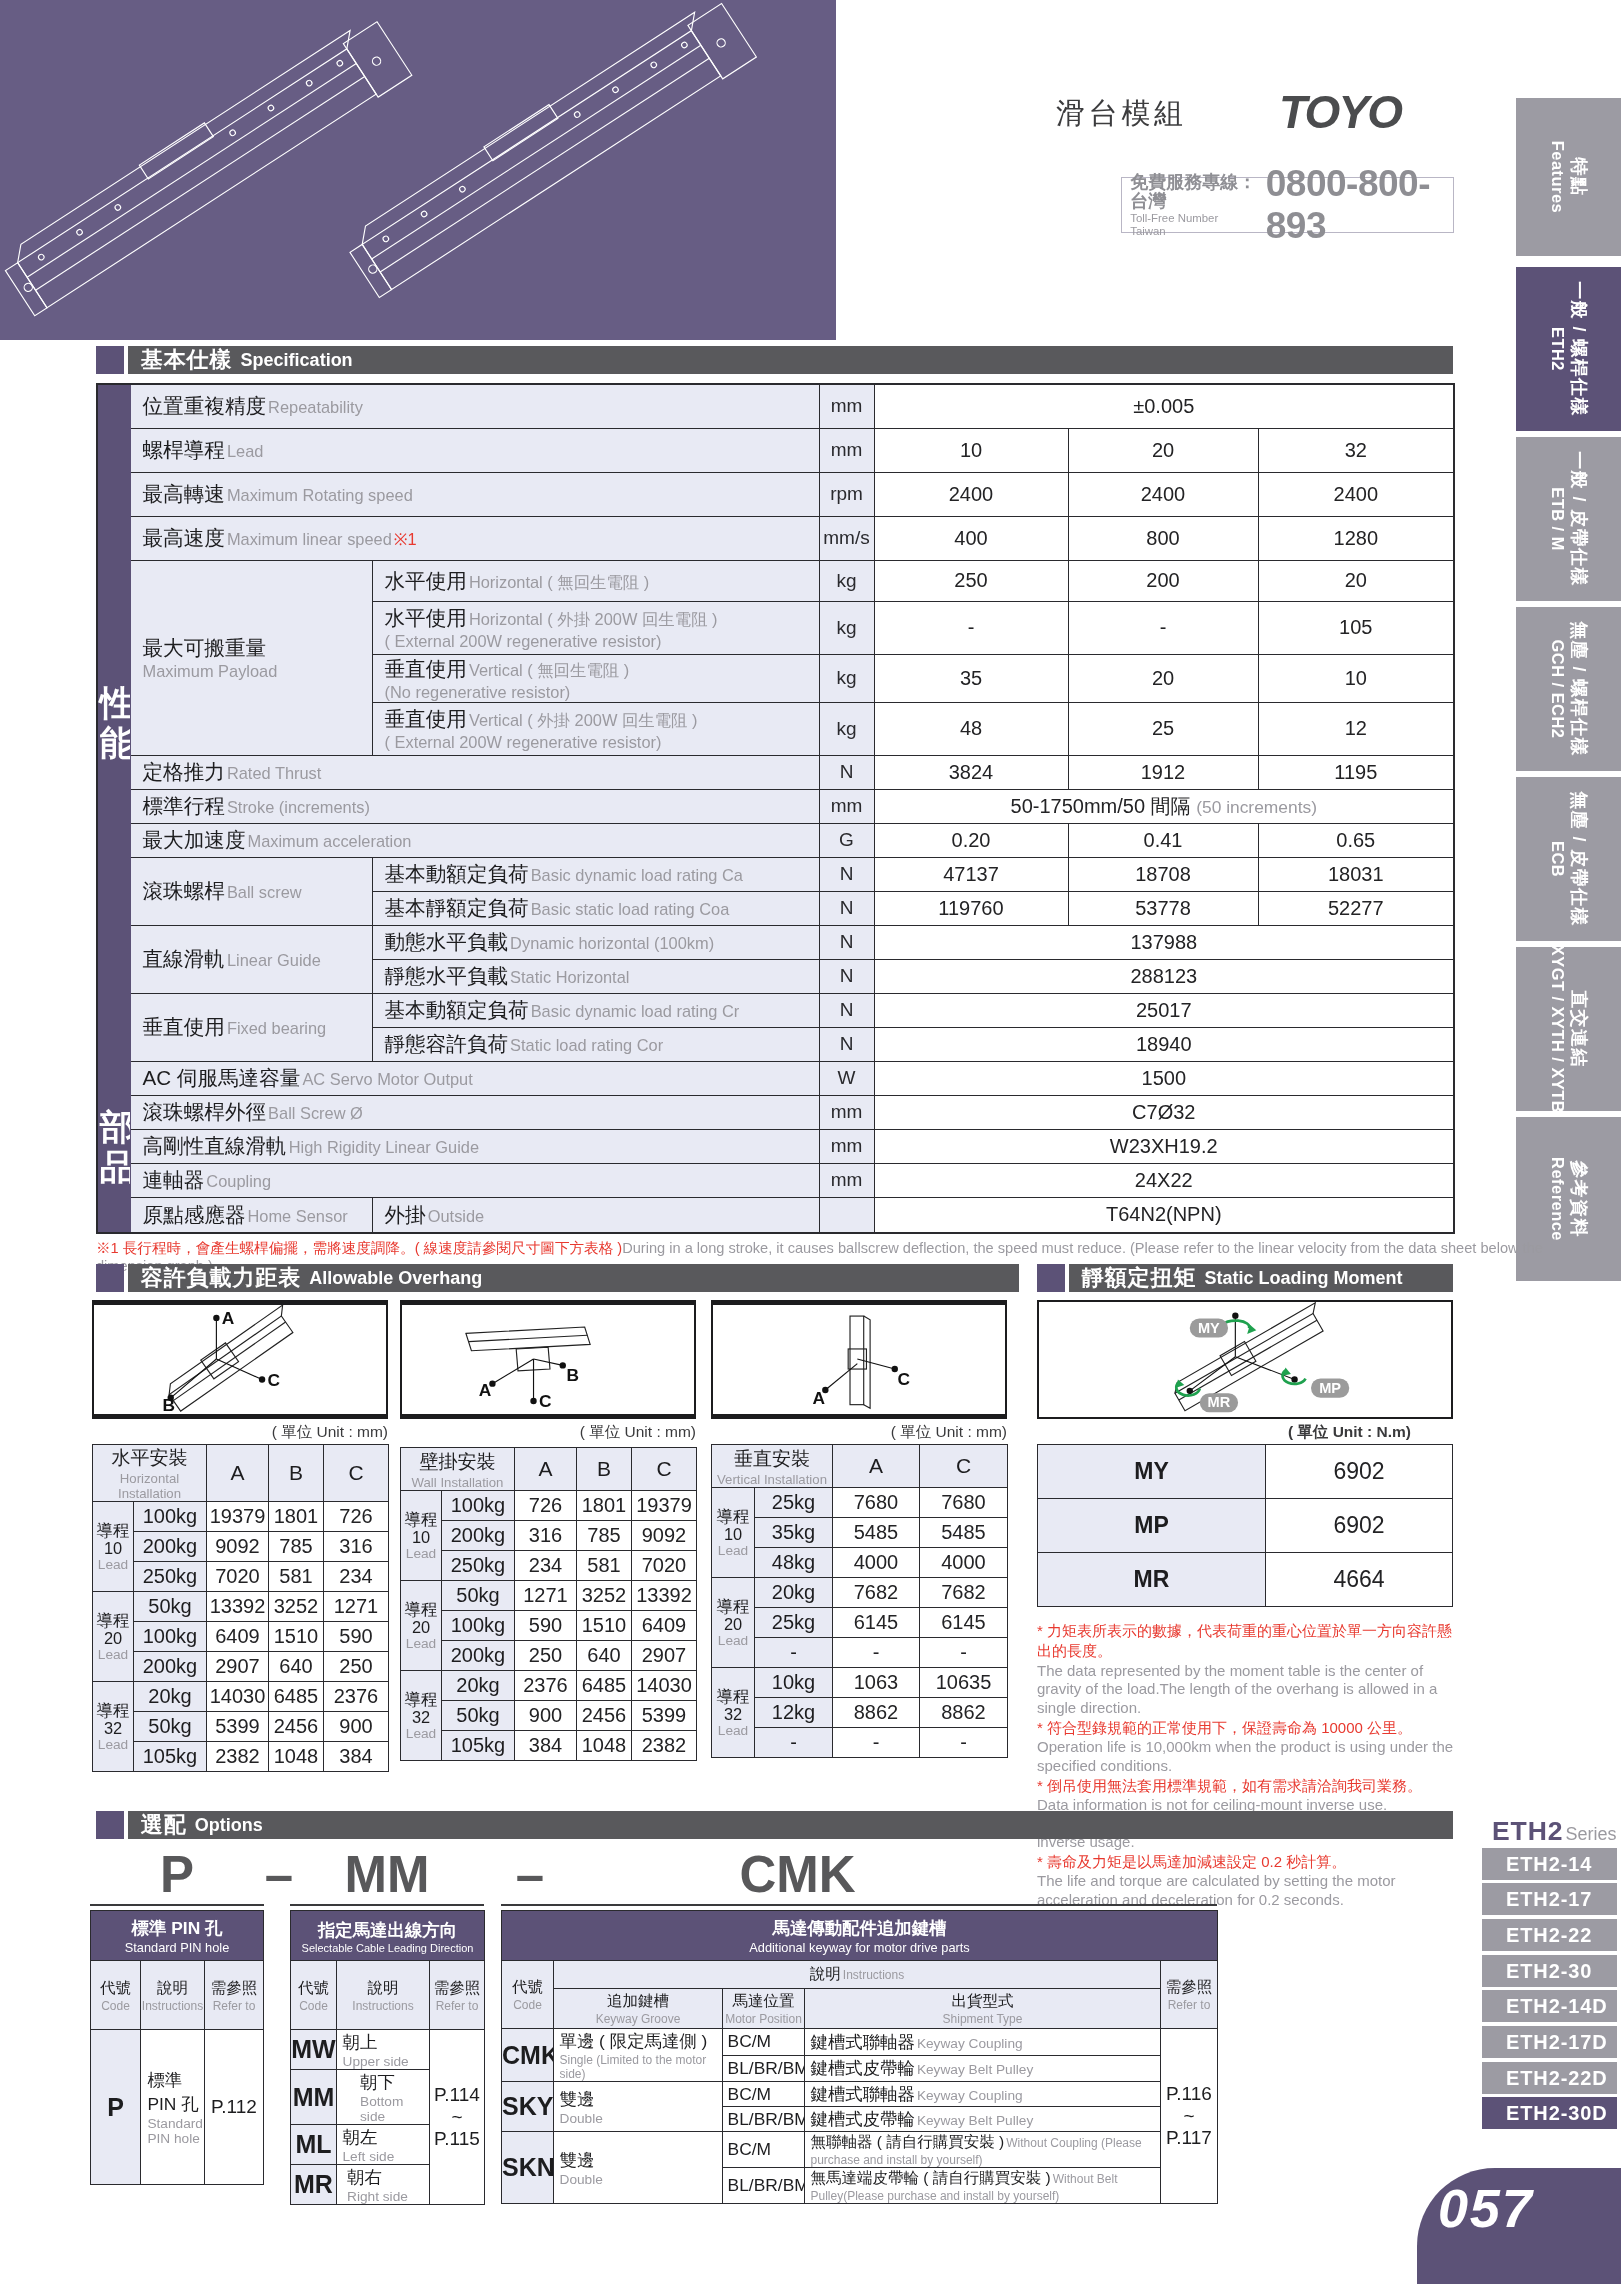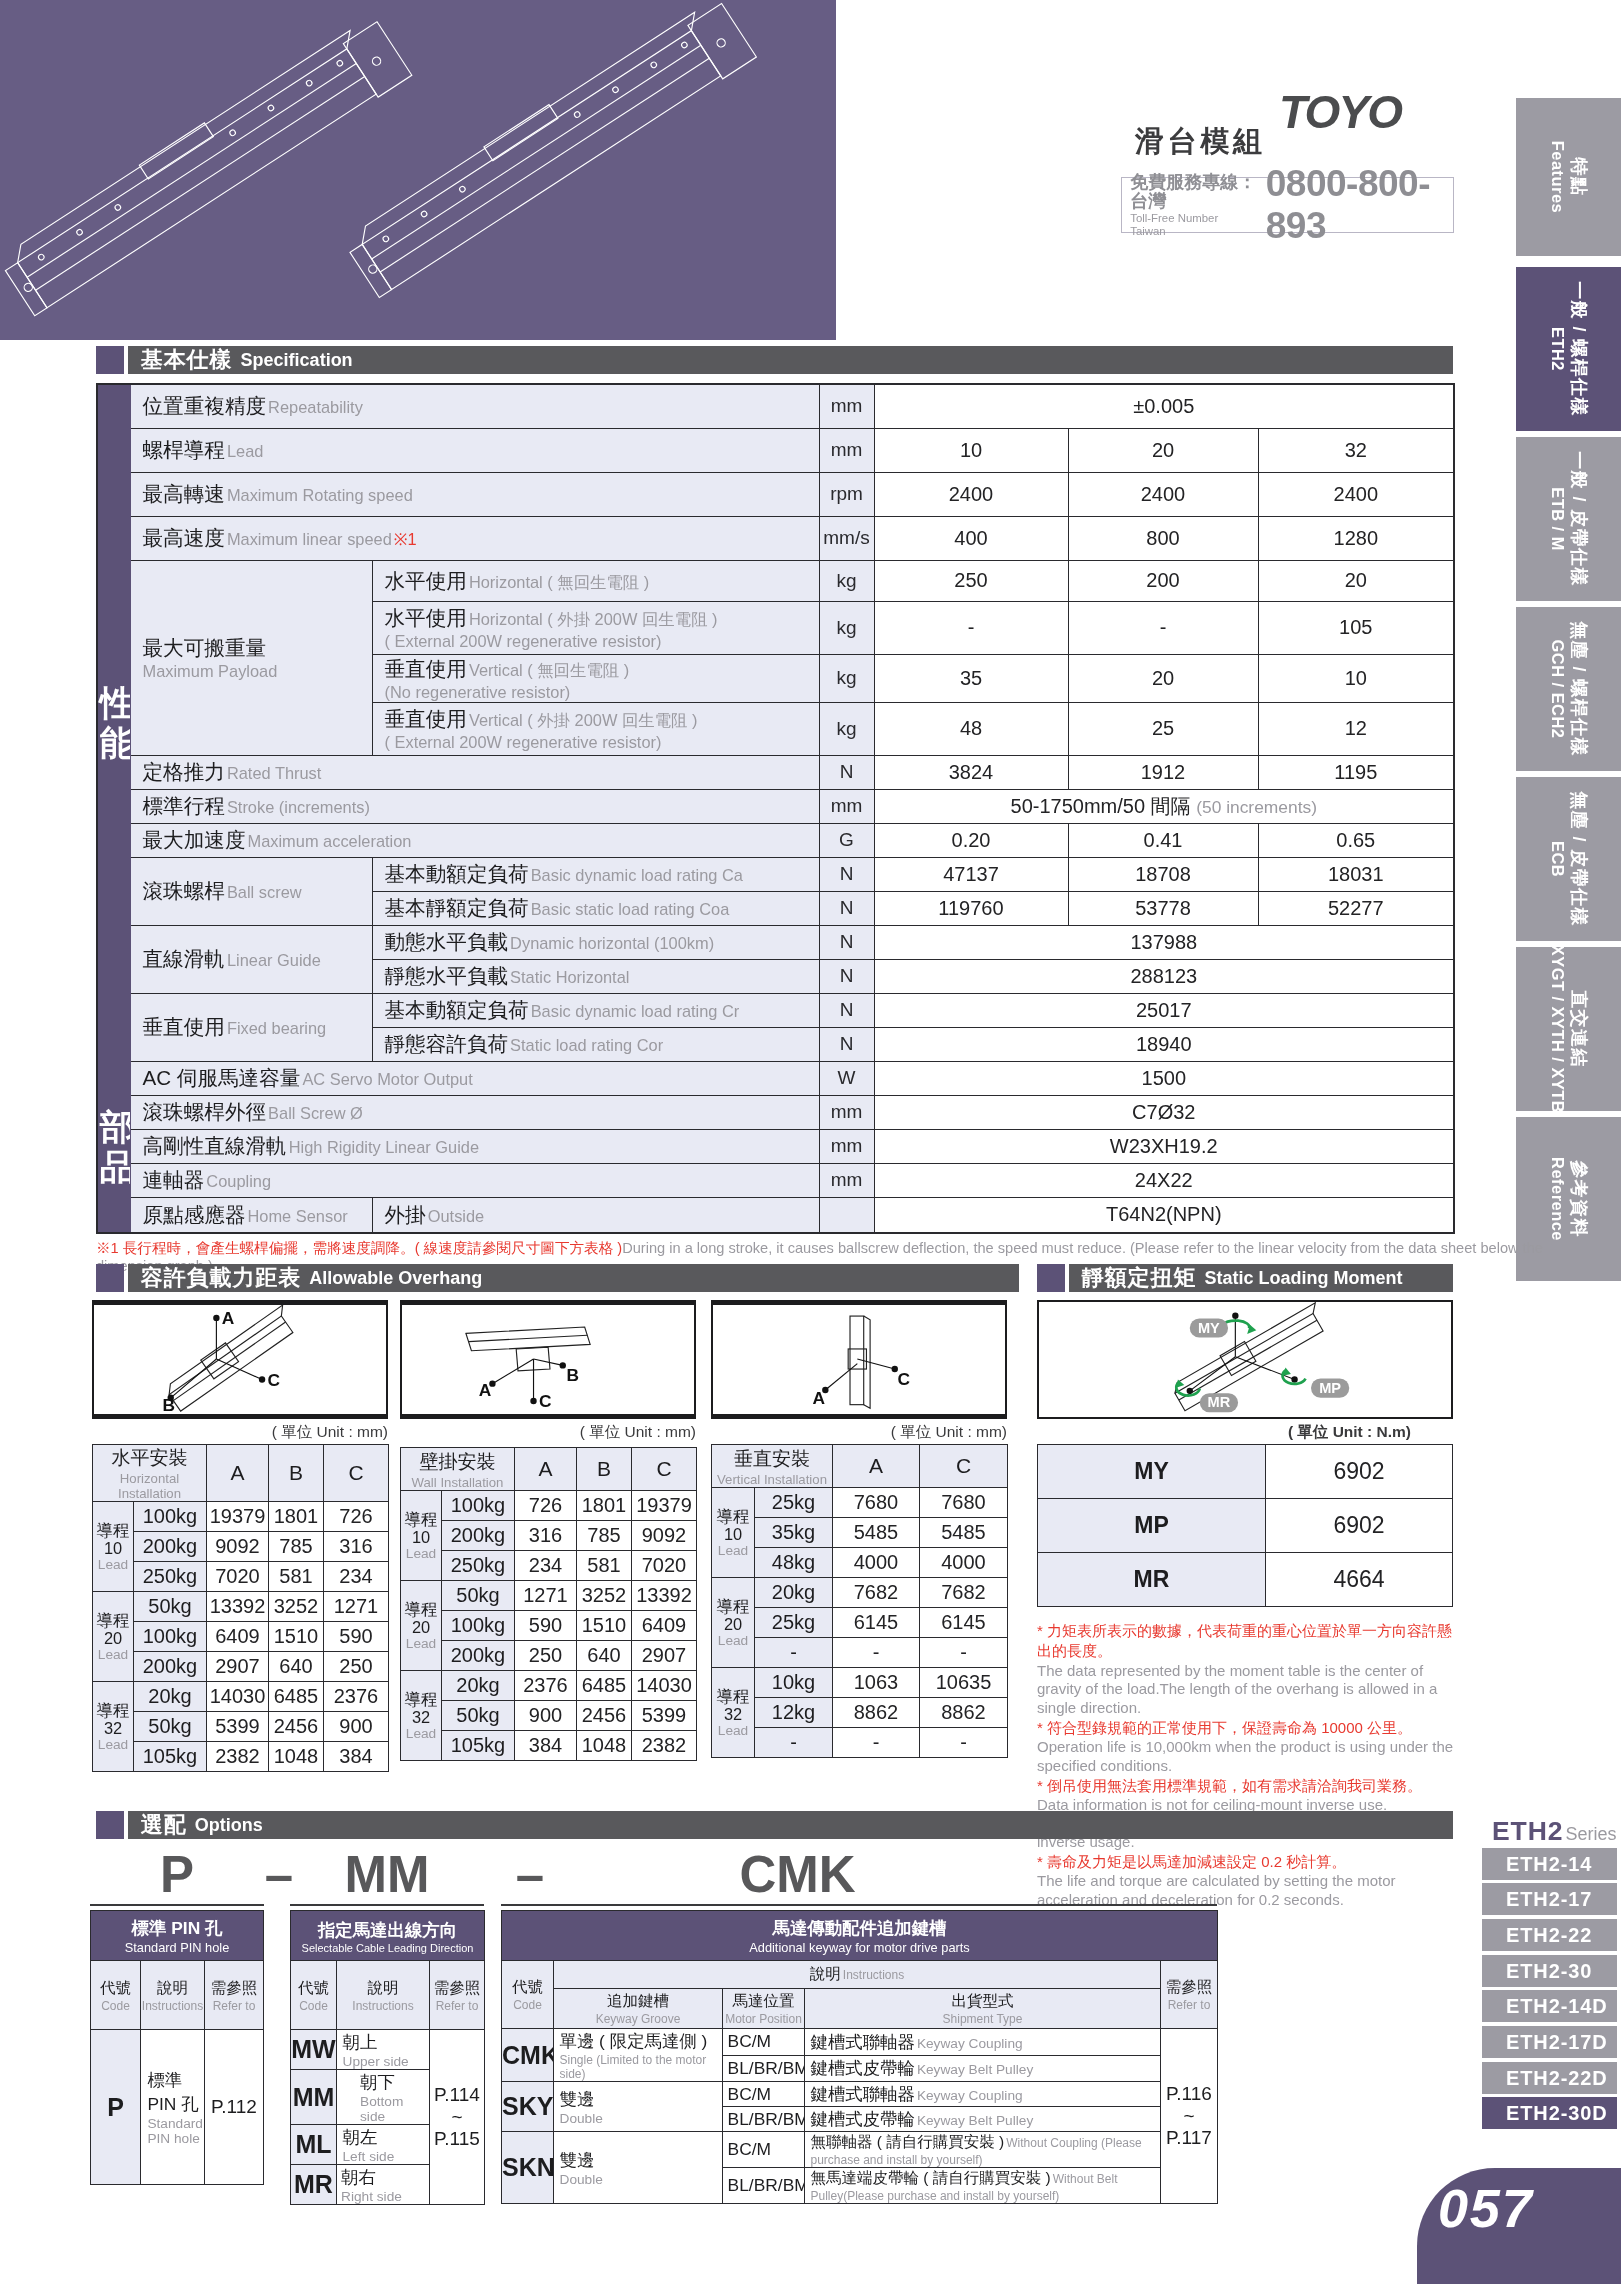--- a/index.html
+++ b/index.html
@@ -7,21 +7,21 @@
   #page { position:relative; width:1621px; height:2284px; background:#ffffff; overflow:hidden; }
 
   .abs { position:absolute; }
   .en { color:#9b9aa0; }
   .red { color:#e8392f; }
 
   
   #banner { left:0; top:0; width:836px; height:340px; background:#675d84; }
 
   
-  #prod-title { left:1135px; top:94px; width:151px; font-size:29px; font-weight:bold; color:#3c3c3e; letter-spacing:3.7px;margin-top:28px; }
+  #prod-title { left:1056px; top:94px; width:151px; font-size:29px; font-weight:normal; color:#3c3c3e; letter-spacing:3.7px; }
   #brand-logo { left:1279px; top:85px; font-size:46px; font-weight:bold; font-style:italic; color:#4b4c4e; letter-spacing:-1.8px; }
   #tollfree { left:1121px; top:177px; width:333px; height:56px; border:1.4px solid #b9b6c5; display:flex; align-items:center; padding:0 8.2px; }
   #tollfree .lines { line-height:1.1; }
   #tollfree .l1 { font-size:18px; color:#8f8f94; font-weight:bold; }
   #tollfree .l2 { font-size:11.4px; color:#9b9aa0; }
   #tollfree .num { font-size:37px; font-weight:bold; color:#8e8e93; margin-left:6.4px; letter-spacing:-0.5px; }
 
   
   .vtab { left:1516px; width:105px; }
   .vtab .inner { position:absolute; top:50%; left:50%; transform:translate(-50%,-50%) rotate(90deg); white-space:nowrap; text-align:center; }
@@ -894,21 +894,21 @@
         </tr>
     <tr style="height:39px">
           <td class="code-cell">ML</td>
           <td class="wht" style="padding-left:5.5px;">
             <div class="desc-zh">朝左</div>
             <div class="desc-en">Left side</div>
           </td>
         </tr>
     <tr style="height:39px">
           <td class="code-cell">MR</td>
-          <td class="wht" style="padding-left:4px;">
+          <td class="wht" style="padding-left:10px;">
             <div class="desc-zh">朝右</div>
             <div class="desc-en">Right side</div>
           </td>
         </tr>
   </tbody>
     </table>
 
   <table class="abs opt-table" style="left:501px;top:1910px;width:716px;">
     <colgroup>
         <col style="width:52px">

